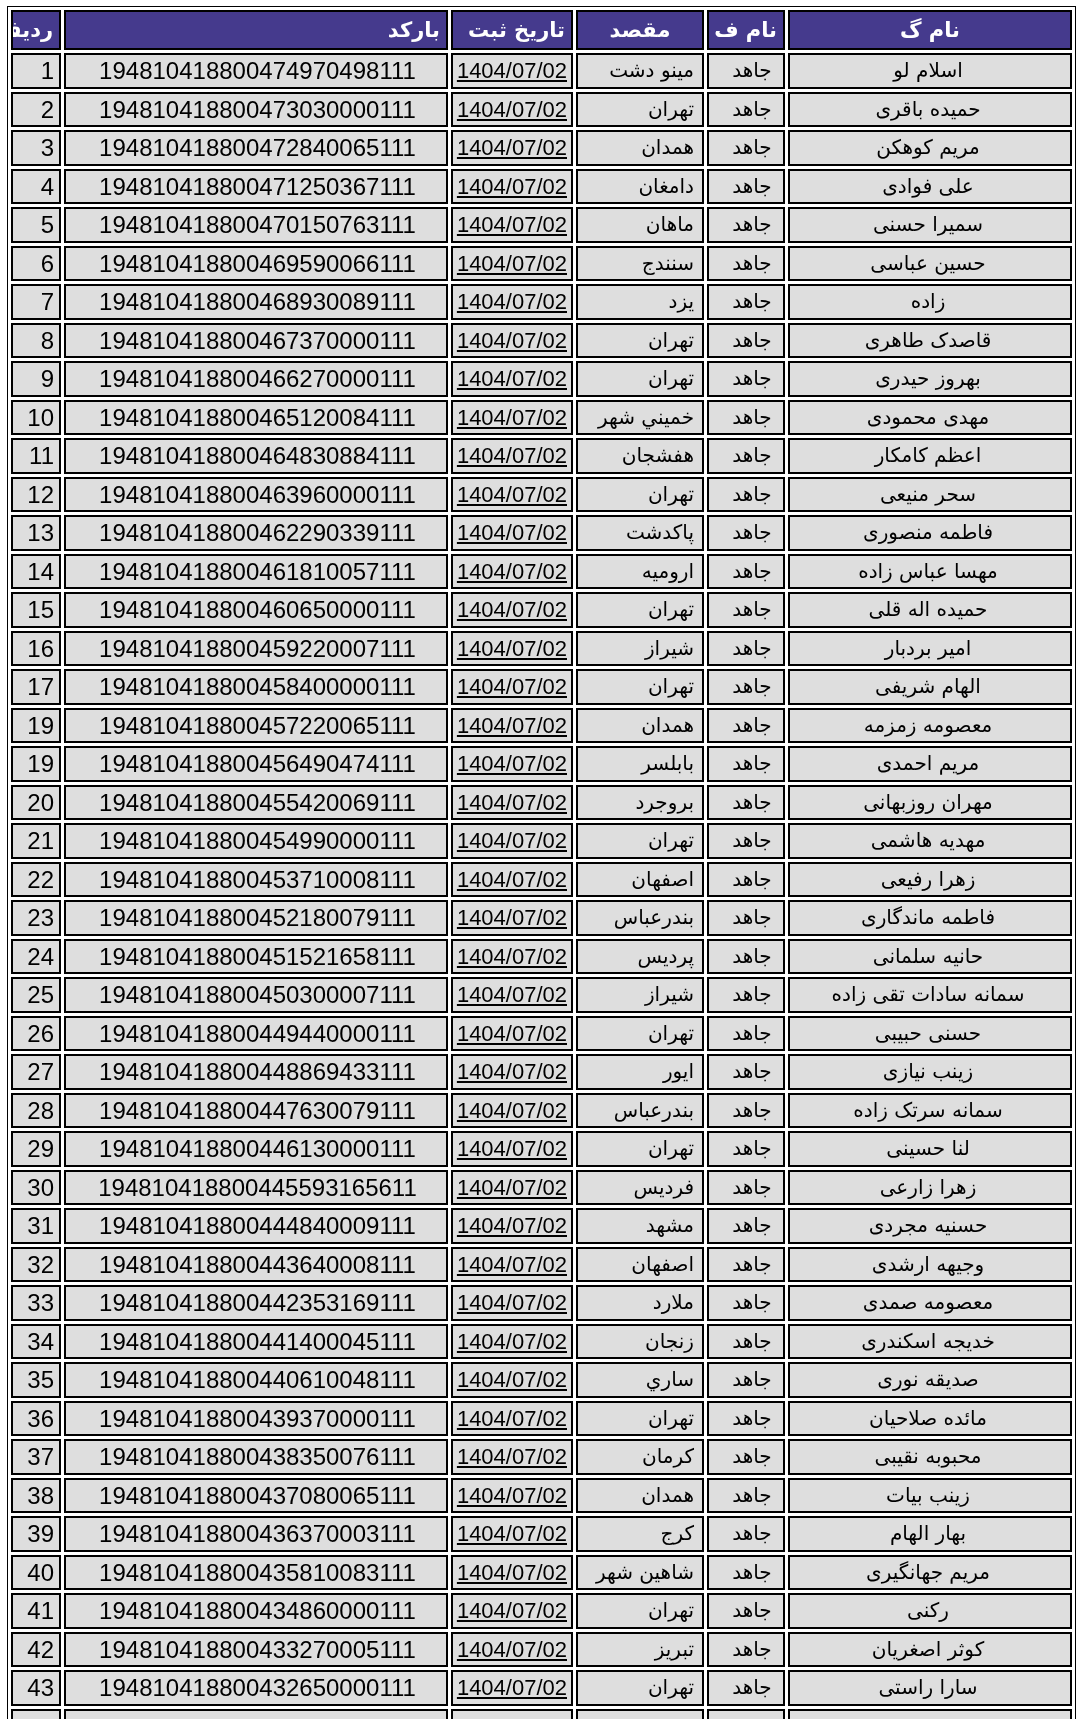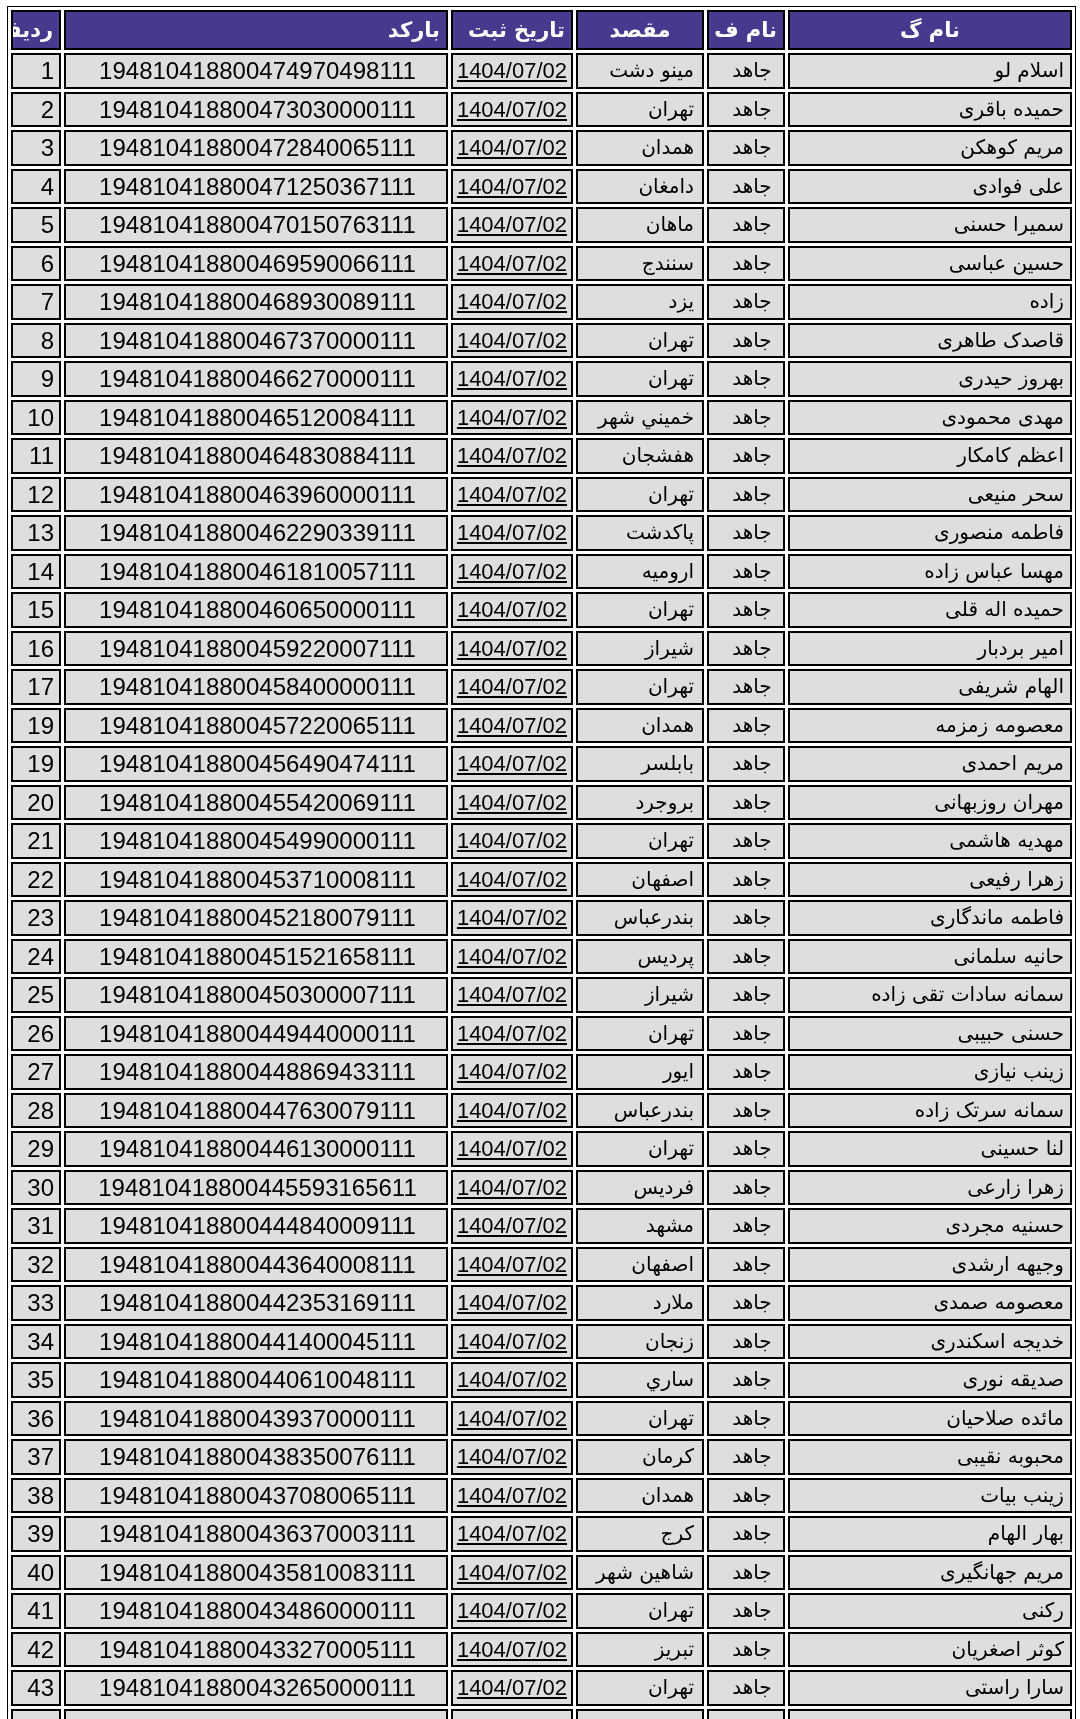--- a/index.html
+++ b/index.html
@@ -43,21 +43,21 @@
     color: #000000;
     font-size: 20px;
     height: 35.5px;
     line-height: 31px;
     padding: 0 4px;
   }
   .num {
     font-family: "Liberation Sans", "DejaVu Sans", sans-serif;
   }
   
-  td.c-name_g  { text-align: right; padding: 0 6px 0 2px; }
+  td.c-name_g  { text-align: center; padding: 0 6px 0 2px; }
   td.c-name_f  { text-align: center; padding-left: 16px; }
   td.c-maqsad  { text-align: right; padding: 0 8px 0 14px; }
   td.c-date    { text-align: center; font-size: 22px; text-decoration: underline; }
   td.c-barcode { text-align: center; padding: 0 2px 0 5px; font-size: 24px; }
   td.c-radif   { text-align: right; padding: 0 5px 0 2px; font-size: 24px; }
   th.c-barcode, th.c-date { text-align: right; }
   th.c-name_g, th.c-name_f, th.c-maqsad, th.c-radif { text-align: center; }
 </style>
 </head>
 <body>

